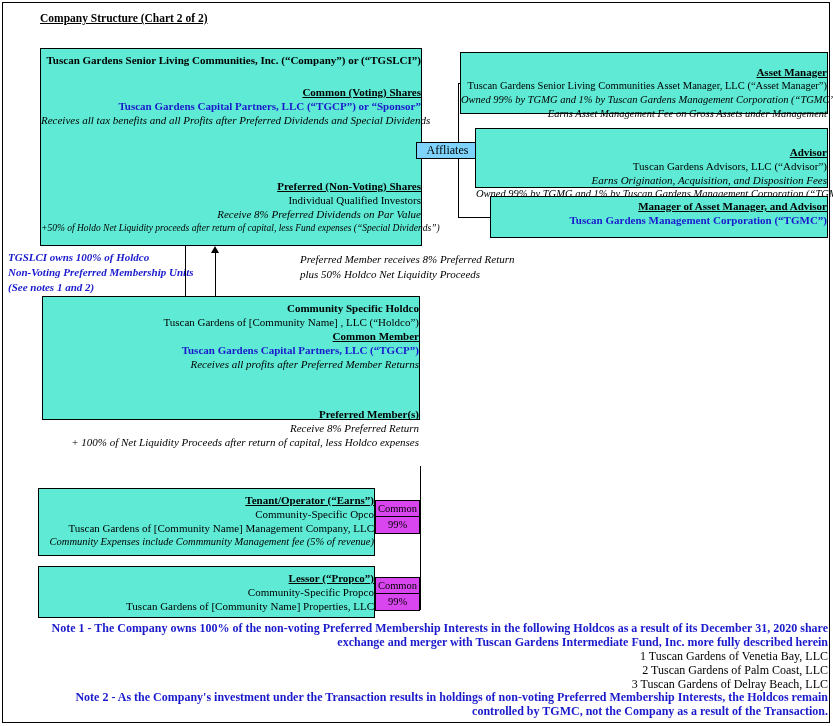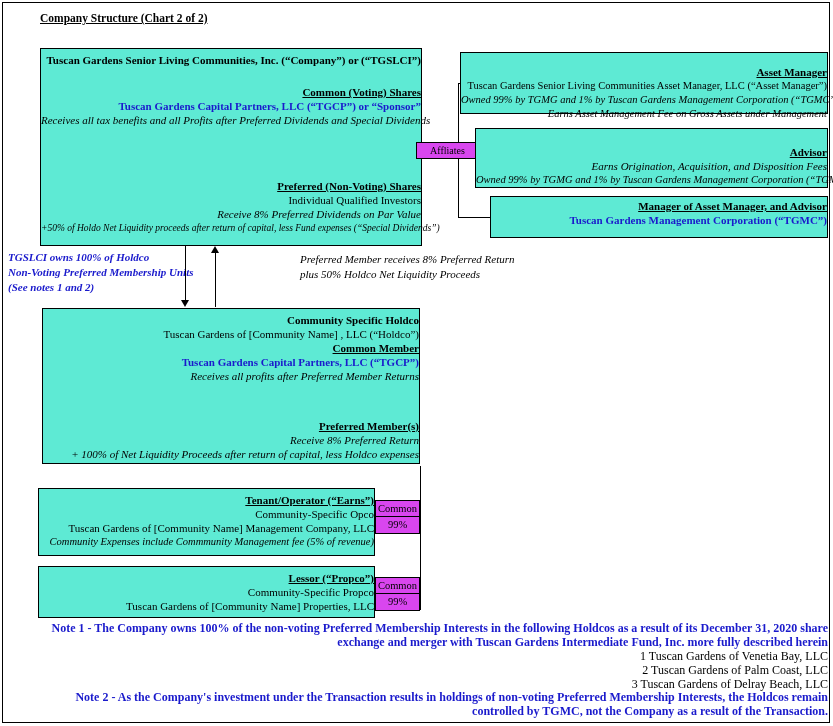--- a/index.html
+++ b/index.html
@@ -20,21 +20,21 @@
   .fs105 { font-size:10.5px; }
   .fs95 { font-size:9.5px; }
   .sp18 { height:18px; } .sp52 { height:52px; } .sp36 { height:36px; }
   .hline, .vline { position:absolute; background:#000; }
   .hline { height:1px; }
   .vline { width:1px; }
   .arrow { position:absolute; width:0; height:0; }
   .arrow-down { border-left:4px solid transparent; border-right:4px solid transparent; border-top:7px solid #000; }
   .arrow-up { border-left:4px solid transparent; border-right:4px solid transparent; border-bottom:7px solid #000; }
   .affil { position:absolute; left:416px; top:142px; width:63px; height:17px; border:1px solid #000;
-           background:#d946ef; font-size:10px; line-height:15px; text-align:center; }
+           background:#7dd3fc; font-size:12px; line-height:15px; text-align:center; }
   .free-note { position:absolute; line-height:15px; white-space:nowrap; }
   .own-table { position:absolute; width:45px; border:1px solid #000; background:#d946ef; text-align:center; font-size:10.5px; }
   .own-cell { line-height:15px; height:16px; }
   .own-cell.top { border-bottom:1px solid #000; }
   .notes { position:absolute; left:38px; top:622px; width:790px; font-size:12px;text-align:right; }
   .note-blue { color:var(--accent-blue, #1A1ACC); font-weight:bold; line-height:13.5px; }
   .holdco-list { margin-left:18px; line-height:14px; }
 </style>
 </head>
 <body>
@@ -66,20 +66,21 @@
 
   <div class="box" style="left:460px; top:52px; width:368px; height:62px; padding-top:12px;">
     <div class="line b u">Asset Manager</div>
     <div class="line fs105">Tuscan Gardens Senior Living Communities Asset Manager, LLC (“Asset Manager”)</div>
     <div class="line i fs105">Owned 99% by TGMG and 1% by Tuscan Gardens Management Corporation (“TGMC”)</div>
     <div class="line i fs105">Earns Asset Management Fee on Gross Assets under Management</div>
   </div>
 
   <div class="box" style="left:475px; top:128px; width:353px; height:60px; padding-top:16px;">
     <div class="line b u">Advisor</div>
+    <div class="line">Tuscan Gardens Advisors, LLC (“Advisor”)</div>
     <div class="line i">Earns Origination, Acquisition, and Disposition Fees</div>
     <div class="line i fs105">Owned 99% by TGMG and 1% by Tuscan Gardens Management Corporation (“TGMC”)</div>
   </div>
 
   <div class="box" style="left:490px; top:196px; width:338px; height:42px; padding-top:2px;">
     <div class="line b u">Manager of Asset Manager, and Advisor</div>
     <div class="line b blue">Tuscan Gardens Management Corporation (“TGMC”)</div>
   </div>
 
   <div class="free-note b i blue" style="left:8px; top:250px;">
@@ -91,21 +92,21 @@
   <div class="free-note i" style="left:300px; top:252px;">
     <div>Preferred Member receives 8% Preferred Return</div>
     <div>plus 50% Holdco Net Liquidity Proceeds</div>
   </div>
 
   <div class="vline" style="left:185px; top:246px; height:54px;"></div>
   <div class="arrow arrow-down" style="left:181px; top:300px;"></div>
   <div class="arrow arrow-up" style="left:211px; top:246px;"></div>
   <div class="vline" style="left:215px; top:253px; height:54px;"></div>
 
-  <div class="box" style="left:42px; top:308px; width:378px; height:156px;">
+  <div class="box" style="left:42px; top:296px; width:378px; height:124px;">
     <div class="line b">Community Specific Holdco</div>
     <div class="line">Tuscan Gardens of [Community Name] , LLC (“Holdco”)</div>
     <div class="line b u">Common Member</div>
     <div class="line b blue">Tuscan Gardens Capital Partners, LLC (“TGCP”)</div>
     <div class="line i">Receives all profits after Preferred Member Returns</div>
     <div class="sp36"></div>
     <div class="line b u">Preferred Member(s)</div>
     <div class="line i">Receive 8% Preferred Return</div>
     <div class="line i">+ 100% of Net Liquidity Proceeds after return of capital, less Holdco expenses</div>
   </div>

